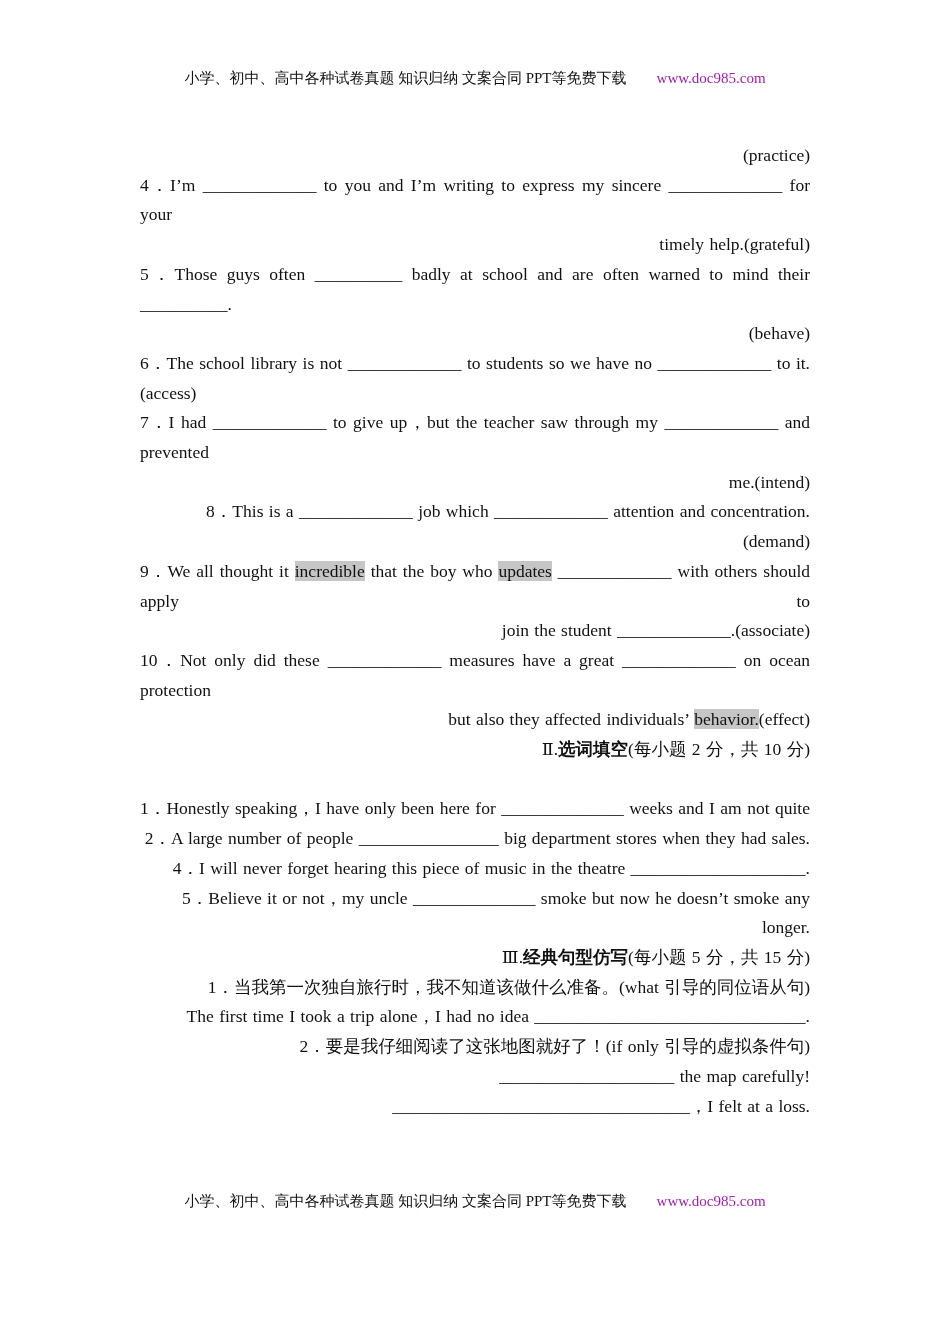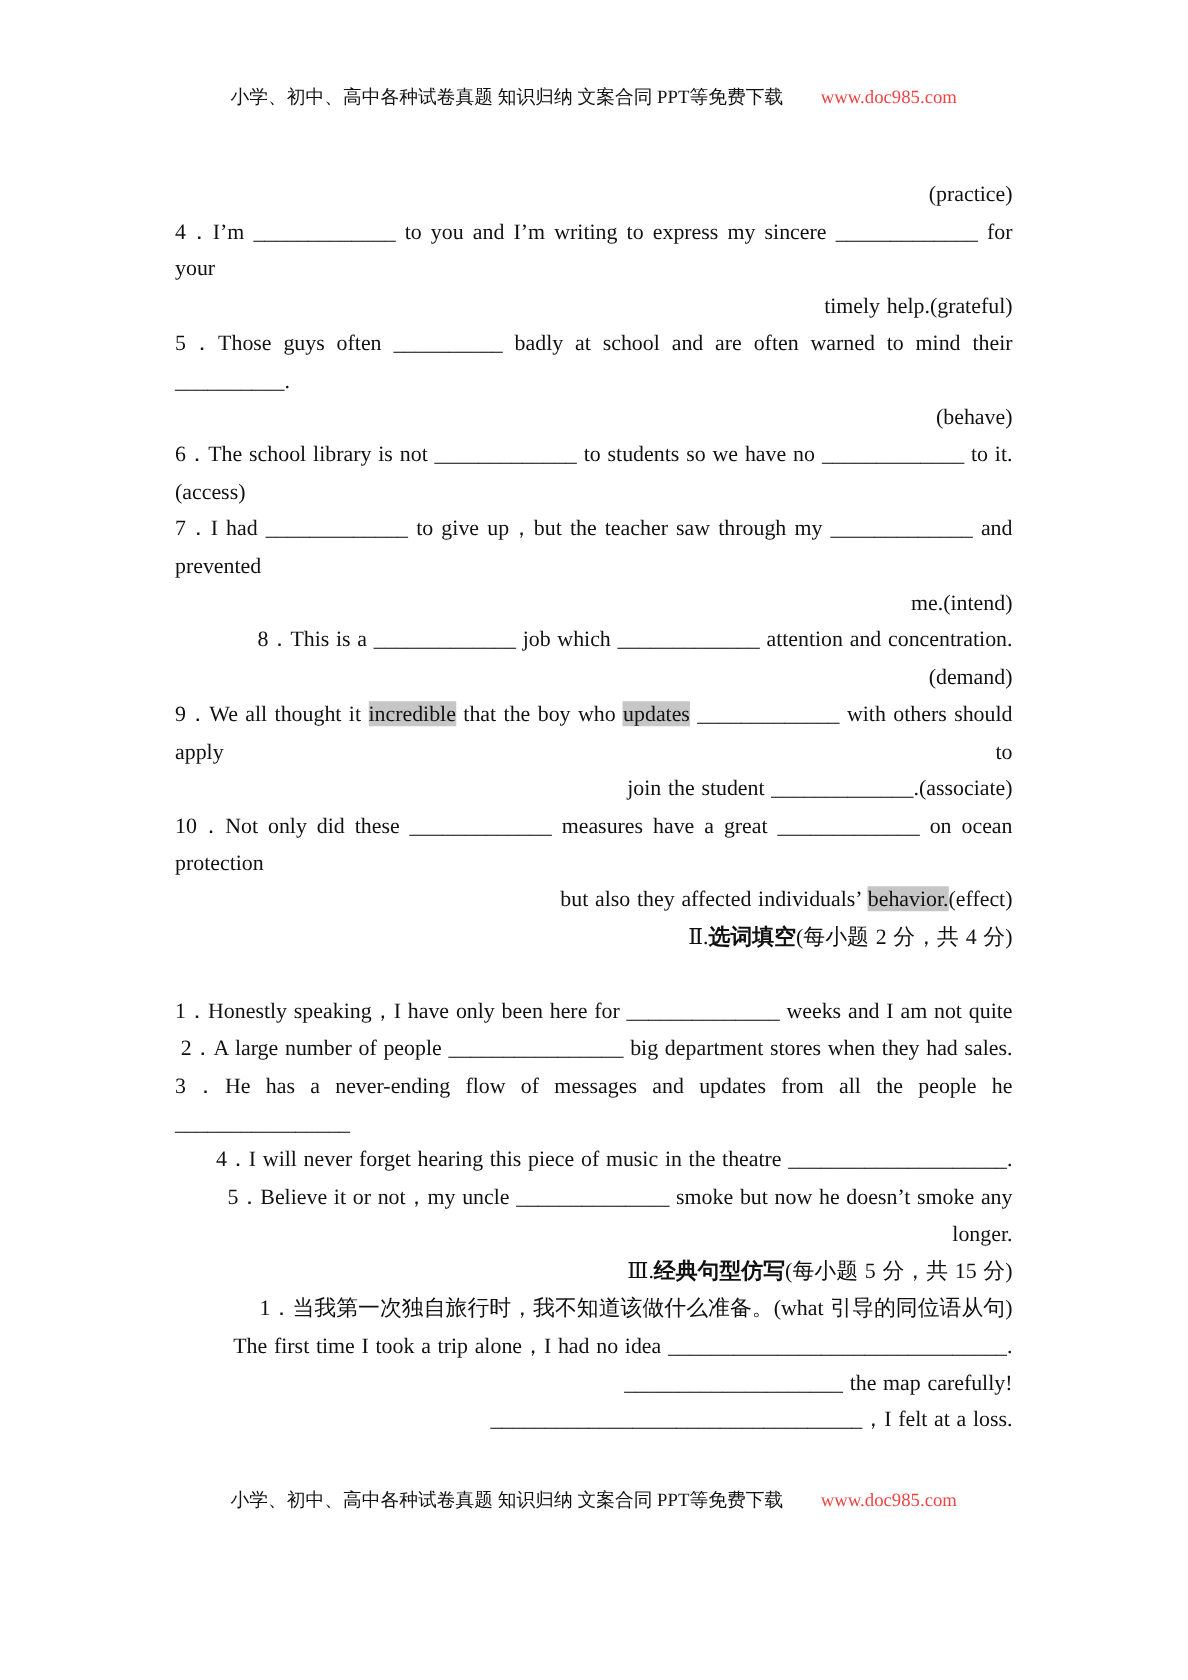--- a/index.html
+++ b/index.html
@@ -13,21 +13,21 @@
   }
   .page{position:absolute;inset:0;}
   .pagehead,.pagefoot{
     position:absolute;left:0;width:100%;
     text-align:center;
     font-size:15px;line-height:20px;
     white-space:nowrap;
   }
   .pagehead{top:68px;}
   .pagefoot{top:1191px;}
-  .site{margin-left:30px;color:#ef4444;text-decoration:none;}
+  .site{margin-left:30px;color:#a21caf;text-decoration:none;}
   .content{
     position:absolute;left:140px;top:141px;width:670px;
   }
   .line{
     font-size:17.5px;
     line-height:29.7px;
     min-height:29.7px;
     white-space:normal;
     word-spacing:1px;
     text-align:right;
@@ -56,30 +56,30 @@
       <div class="line just"><span>5．Those guys often __________ badly at school and are often warned to mind their __________.</span></div>
       <div class="line"><span>(behave)</span></div>
       <div class="line just"><span>6．The school library is not _____________ to students so we have no _____________ to it.(access)</span></div>
       <div class="line just"><span>7．I had _____________ to give up，but the teacher saw through my _____________ and prevented</span></div>
       <div class="line"><span>me.(intend)</span></div>
       <div class="line"><span>8．This is a _____________ job which _____________ attention and concentration.(demand)</span></div>
       <div class="line just"><span>9．We all thought it </span><span class="hl">incredible</span><span> that the boy who </span><span class="hl">updates</span><span> _____________ with others should apply to</span></div>
       <div class="line"><span>join the student _____________.(associate)</span></div>
       <div class="line just"><span>10．Not only did these _____________ measures have a great _____________ on ocean protection</span></div>
       <div class="line"><span>but also they affected individuals’ </span><span class="hl">behavior.</span><span>(effect)</span></div>
-      <div class="line"><span>Ⅱ.</span><span class="bold">选词填空</span><span>(每小题 2 分，共 4 分)</span></div>
+      <div class="line"><span>Ⅱ.</span><span class="bold">选词填空</span><span>(每小题 2 分，共 10 分)</span></div>
       <div class="line">&nbsp;</div>
       <div class="line just"><span>1．Honestly speaking，I have only been here for ______________ weeks and I am not quite</span></div>
       <div class="line"><span>2．A large number of people ________________ big department stores when they had sales.</span></div>
-      <div class="line just"><span>3．He has a never-ending flow of messages and updates from all the people he ________________</span></div>
       <div class="line"><span>4．I will never forget hearing this piece of music in the theatre ____________________.</span></div>
       <div class="line"><span>5．Believe it or not，my uncle ______________ smoke but now he doesn’t smoke any longer.</span></div>
       <div class="line"><span>Ⅲ.</span><span class="bold">经典句型仿写</span><span>(每小题 5 分，共 15 分)</span></div>
       <div class="line"><span>1．当我第一次独自旅行时，我不知道该做什么准备。(what 引导的同位语从句)</span></div>
       <div class="line"><span>The first time I took a trip alone，I had no idea _______________________________.</span></div>
+      <div class="line"><span>2．要是我仔细阅读了这张地图就好了！(if only 引导的虚拟条件句)</span></div>
       <div class="line"><span>____________________ the map carefully!</span></div>
       <div class="line"><span>__________________________________，I felt at a loss.</span></div>
     </div>
 
   <div class="pagefoot">
     <span>小学、初中、高中各种试卷真题 知识归纳 文案合同 PPT等免费下载</span><span class="site">www.doc985.com</span>
   </div>
 
 </div>
 

